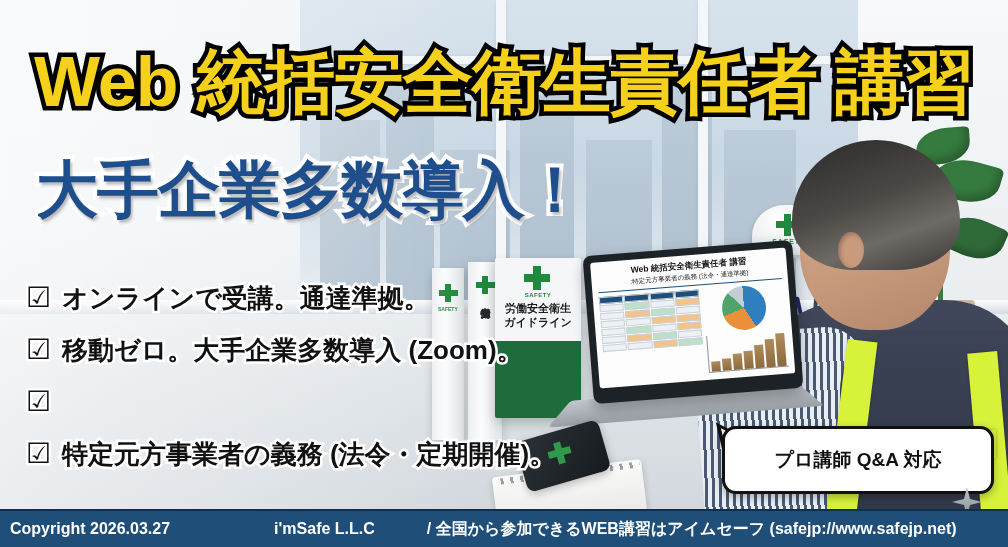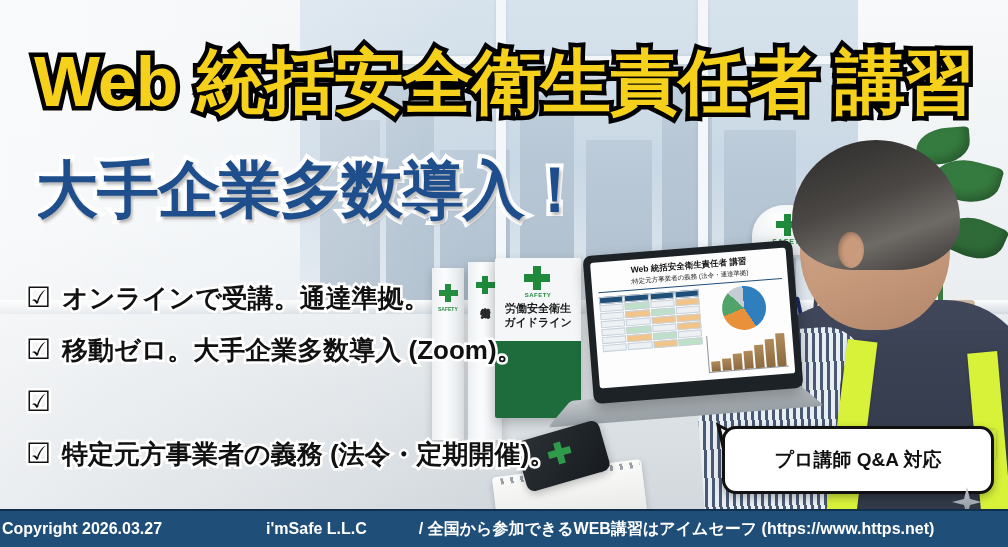--- a/index.html
+++ b/index.html
@@ -219,21 +219,21 @@
     clip-path:polygon(50% 0%,60% 40%,100% 50%,60% 60%,50% 100%,40% 60%,0% 50%,40% 40%);
   }
 
   
   .footer{
     position:absolute;left:0;bottom:0;width:1008px;height:36px;
     background:#1F4E79;border-top:2px solid #0f2f4d;
     display:flex;align-items:center;color:#fff;
     font-size:16px;font-weight:bold;white-space:nowrap;
   }
-  .f-copy{margin-left:2px;}
+  .f-copy{margin-left:10px;}
   .f-brand{margin-left:104px;}
   .f-tag{margin-left:52px;}
 </style>
 </head>
 <body>
 
 <div id="banner">
 
   <div class="photo">
     <div class="bg-room"></div>
@@ -406,16 +406,16 @@
   <div class="bub-tail-in"></div>
   <div class="bubble">
     <div>プロ講師 Q&amp;A 対応</div>
   </div>
 
   <div class="sparkle"></div>
 
   <div class="footer">
     <span class="f-copy">Copyright 2026.03.27</span>
     <span class="f-brand">i'mSafe L.L.C</span>
-    <span class="f-tag">/ 全国から参加できるWEB講習はアイムセーフ (https://www.https.net)</span>
+    <span class="f-tag">/ 全国から参加できるWEB講習はアイムセーフ (safejp://www.safejp.net)</span>
   </div>
 
 </div>
 
 </body></html>

